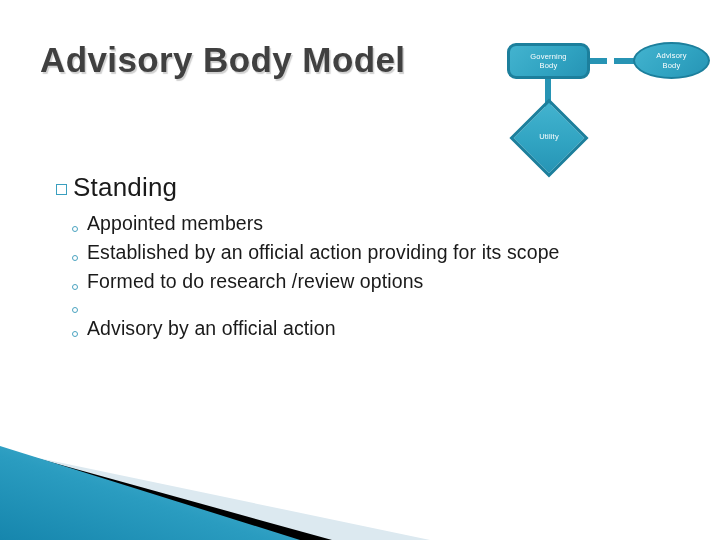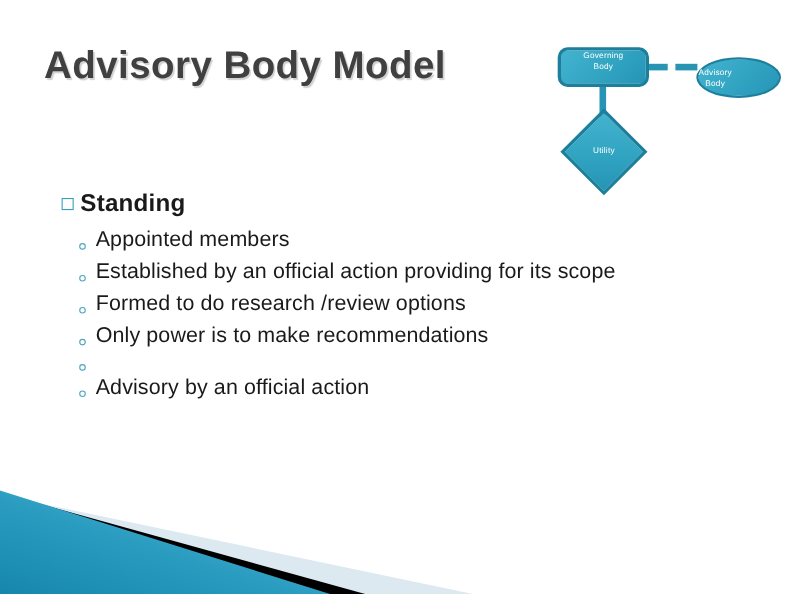--- a/index.html
+++ b/index.html
@@ -46,33 +46,33 @@
   }
 
   
   #gov-body {
     position:absolute;
     left:22px; top:18px;
     width:83px; height:36px;
     background:linear-gradient(135deg,#43b3cf 0%, #31a4c2 55%, #2694b5 100%);
     border:3px solid #1c7f9c;
     border-radius:9px;
-    display:flex; justify-content:center;
+    display:flex; align-items:center; justify-content:center;
     z-index:3;
   }
 
   
   #adv-body {
     position:absolute;
-    left:148px; top:27px;
+    left:148px; top:17px;
     width:77px; height:37px;
     background:linear-gradient(135deg,#43b3cf 0%, #31a4c2 55%, #2694b5 100%);
     border:2px solid #1c7f9c;
     border-radius:50%;
-    display:flex; align-items:center; 
+    display:flex; align-items:center; justify-content:center;
     z-index:3;
   }
 
   
   #utility-wrap {
     position:absolute;
     left:22px; top:85px;
     width:84px; height:56px;
     z-index:3;
   }
@@ -110,22 +110,22 @@
   }
   #heading-bullet {
     width:11px; height:11px;
     border:1.5px solid #3a9fbf;
     background:transparent;
     flex:0 0 auto;
     position:relative;
     top:-1px;
   }
   #heading-text {
-    font-size:22px;
-    font-weight:bold;
+    font-size:26px;
+    font-weight:normal;
     color:#1a1a1a;
     font-family:"Liberation Sans", sans-serif;
     letter-spacing:0.2px;
   }
 
   #bullets { list-style:none; padding-left:16px; }
   #bullets li {
     display:flex;
     align-items:center;
     gap:9px;
@@ -197,24 +197,20 @@
         <span class="sub-bullet"></span>
         <span class="sub-text">Appointed members</span>
       </li>
       <li>
         <span class="sub-bullet"></span>
         <span class="sub-text">Established by an official action providing for its scope</span>
       </li>
       <li>
         <span class="sub-bullet"></span>
         <span class="sub-text">Formed to do research  /review options</span>
-      </li>
-      <li>
-        <span class="sub-bullet"></span>
-        <span class="sub-text">Only power is to make recommendations</span>
       </li>
       <li>
         <span class="sub-bullet"></span>
       </li>
       <li>
         <span class="sub-bullet"></span>
         <span class="sub-text">Advisory by an official action</span>
       </li>
     </ul>
 

